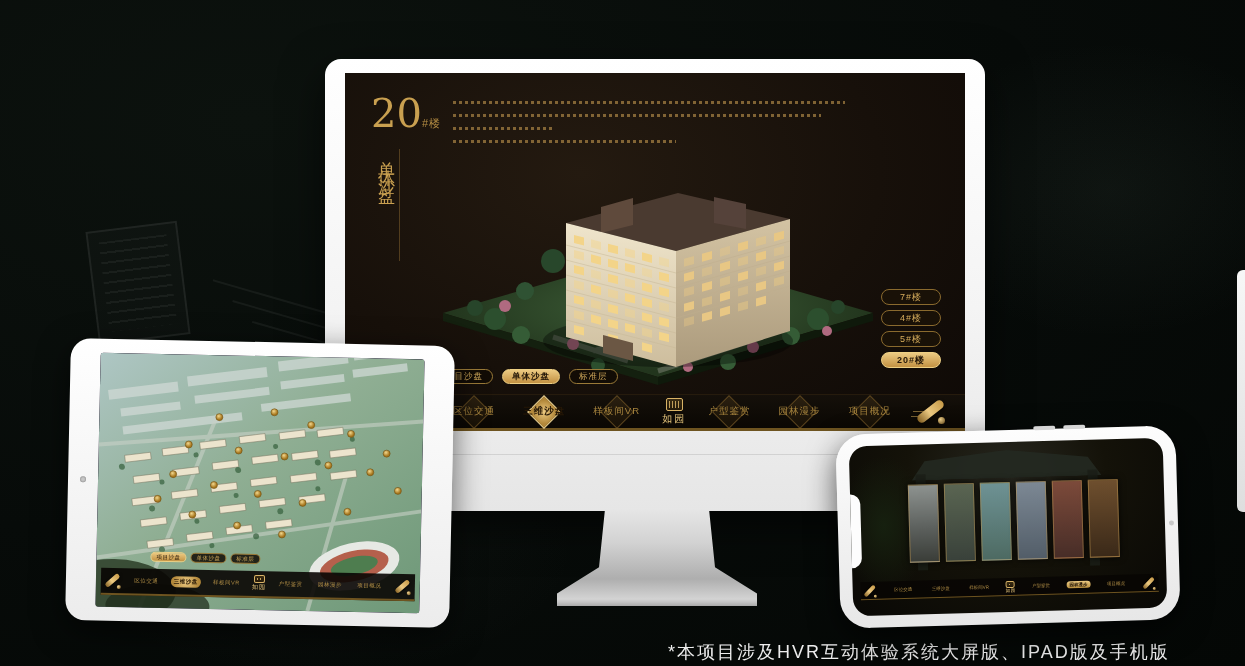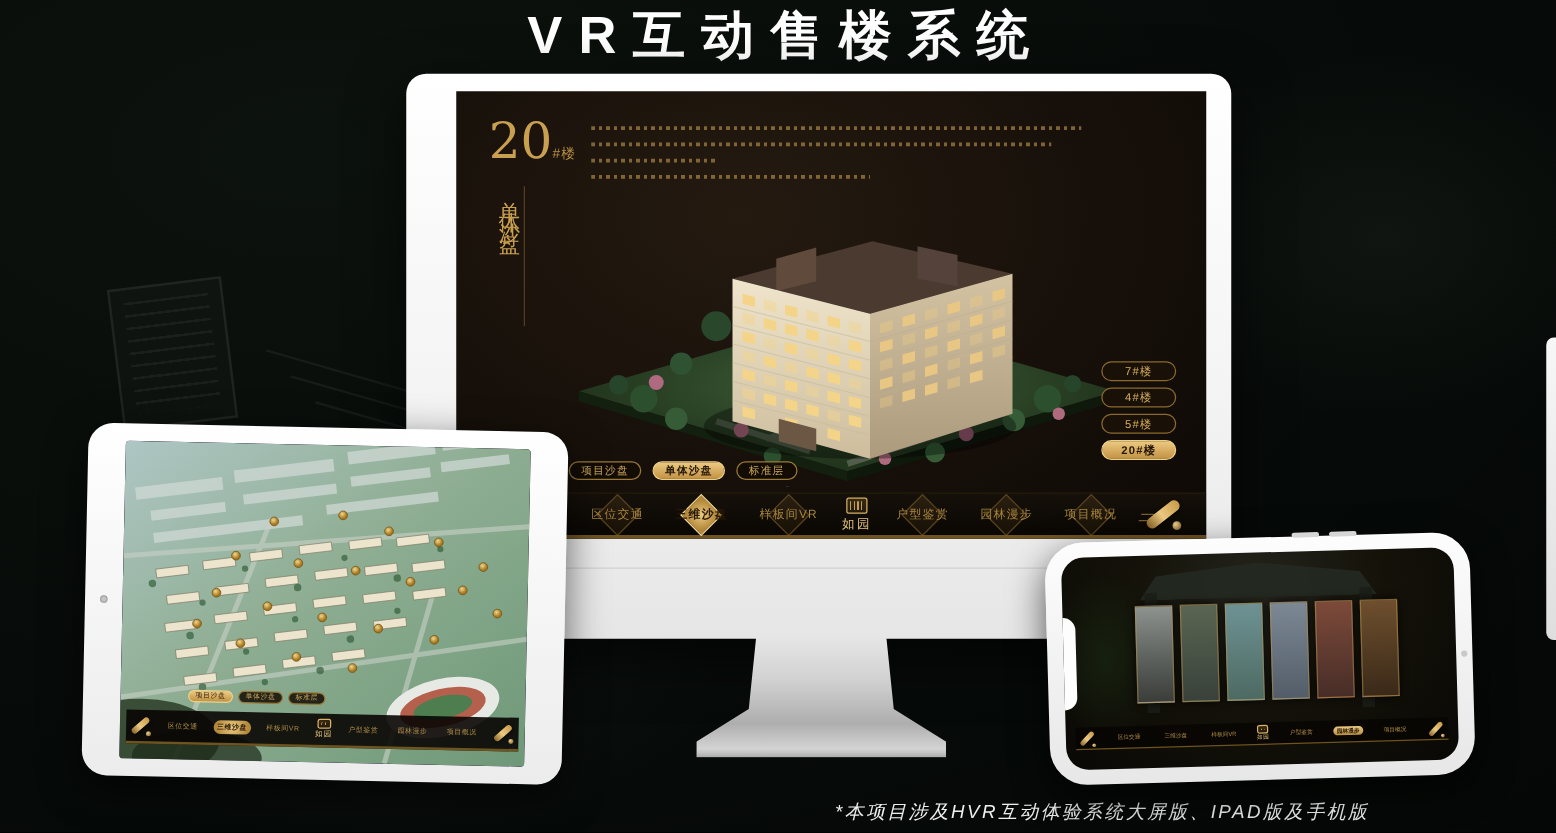--- a/index.html
+++ b/index.html
@@ -20,29 +20,29 @@
   .bg-line{position:absolute;height:2px;background:rgba(255,255,255,.055);transform:rotate(16deg);}
   .bg-line.l1{left:210px;top:300px;width:150px;}
   .bg-line.l2{left:230px;top:318px;width:130px;}
   .bg-line.l3{left:250px;top:336px;width:110px;}
   .edge-sliver{position:absolute;right:0;top:270px;width:8px;height:242px;
             background:linear-gradient(180deg,#f7f7f7,#dedede);border-radius:6px 0 0 6px;}
 
   
   .page-title{position:absolute;top:0;left:0;width:100%;text-align:center;margin:0;
               color:#fff;font-size:42px;font-weight:bold;letter-spacing:13px;text-indent:13px;line-height:56px;}
-  .footnote{position:absolute;left:668px;top:640px;color:#ededed;font-size:15px;letter-spacing:2px;font-style:italic;}
+  .footnote{position:absolute;left:668px;top:640px;color:#ededed;font-size:18px;letter-spacing:2px;}
 
   
   .monitor{position:absolute;left:325px;top:59px;width:660px;height:452px;
            background:linear-gradient(180deg,#ffffff 0%,#f4f4f4 55%,#e6e6e6 100%);
            border-radius:16px;box-shadow:0 14px 44px rgba(0,0,0,.6);}
   .monitor::after{content:"";position:absolute;left:0;right:0;bottom:56px;height:1px;background:rgba(0,0,0,.10);}
   .mscreen{position:absolute;left:20px;right:20px;top:14px;bottom:80px;overflow:hidden;
-           background:radial-gradient(ellipse at 38% 28%, #241a10 0%, #17100a 55%, #0e0906 100%);margin-left:20px;}
+           background:radial-gradient(ellipse at 38% 28%, #241a10 0%, #17100a 55%, #0e0906 100%);}
   .stand{position:absolute;left:557px;top:509px;width:200px;height:97px;z-index:1;
          background:linear-gradient(180deg,#e6e6e6 0%,#d2d2d2 35%,#aeaeae 72%,#d9d9d9 96%);
          clip-path:polygon(24% 0, 76% 0, 79% 60%, 100% 87%, 100% 100%, 0 100%, 0 87%, 21% 60%);}
   .stand::after{content:"";position:absolute;left:0;right:0;bottom:0;height:7px;
          background:linear-gradient(180deg, rgba(0,0,0,0), rgba(0,0,0,.22));}
 
   
   .blk-num{position:absolute;left:26px;top:20px;font-family:"DejaVu Serif", serif;
            font-size:40px;color:#c9a050;line-height:1;}
   .blk-unit{font-size:11px;letter-spacing:1px;color:#b58d43;font-family:"Liberation Sans",sans-serif;}
@@ -165,21 +165,20 @@
 <div class="stage">
 
   <div class="bg-glow1"></div>
   <div class="bg-glow2"></div>
   <div class="bg-frame"></div>
   <div class="bg-line l1"></div>
   <div class="bg-line l2"></div>
   <div class="bg-line l3"></div>
   <div class="edge-sliver"></div>
 
-  <h1 class="page-title">VR互动售楼系统</h1>
 
   <div class="stand"></div>
   <div class="monitor">
     <div class="mscreen">
 
       <div class="blk-num"><span>20</span><span class="blk-unit">#楼</span></div>
       <div class="blk-rule"></div>
       <div class="blk-sub">单体沙盘</div>
 
       <div class="desc">

